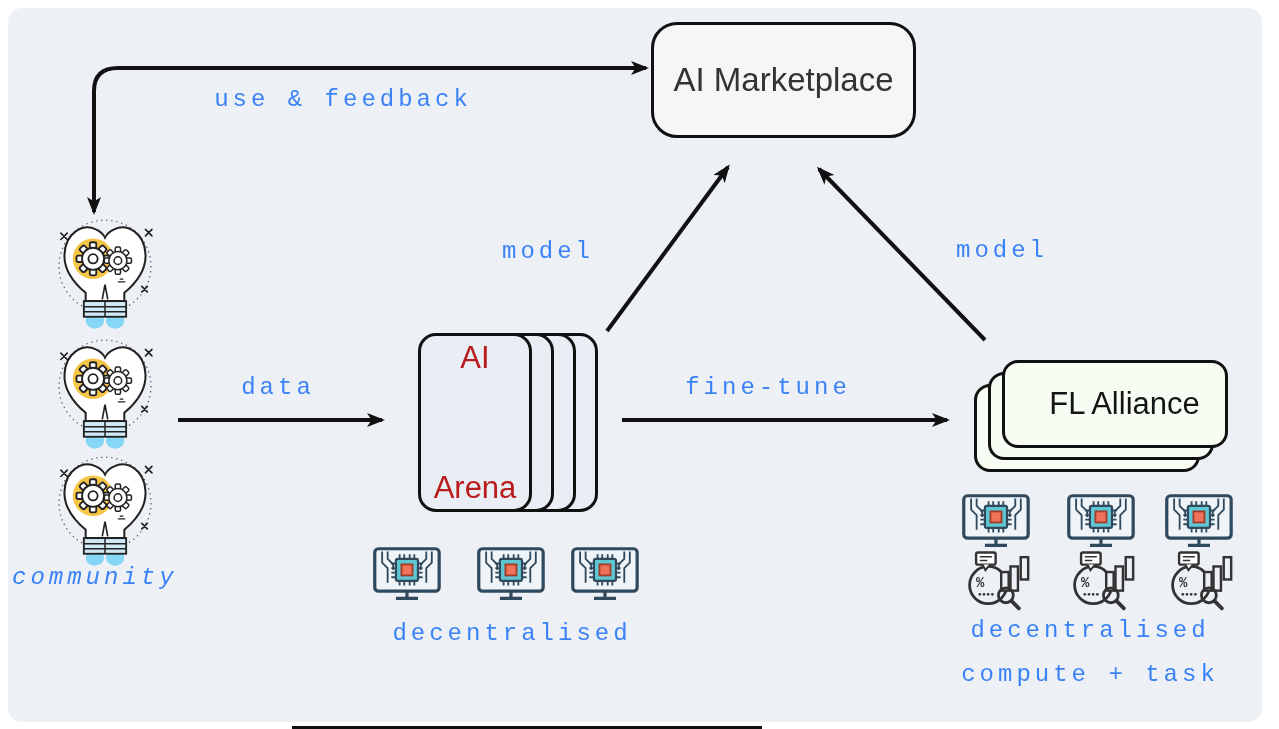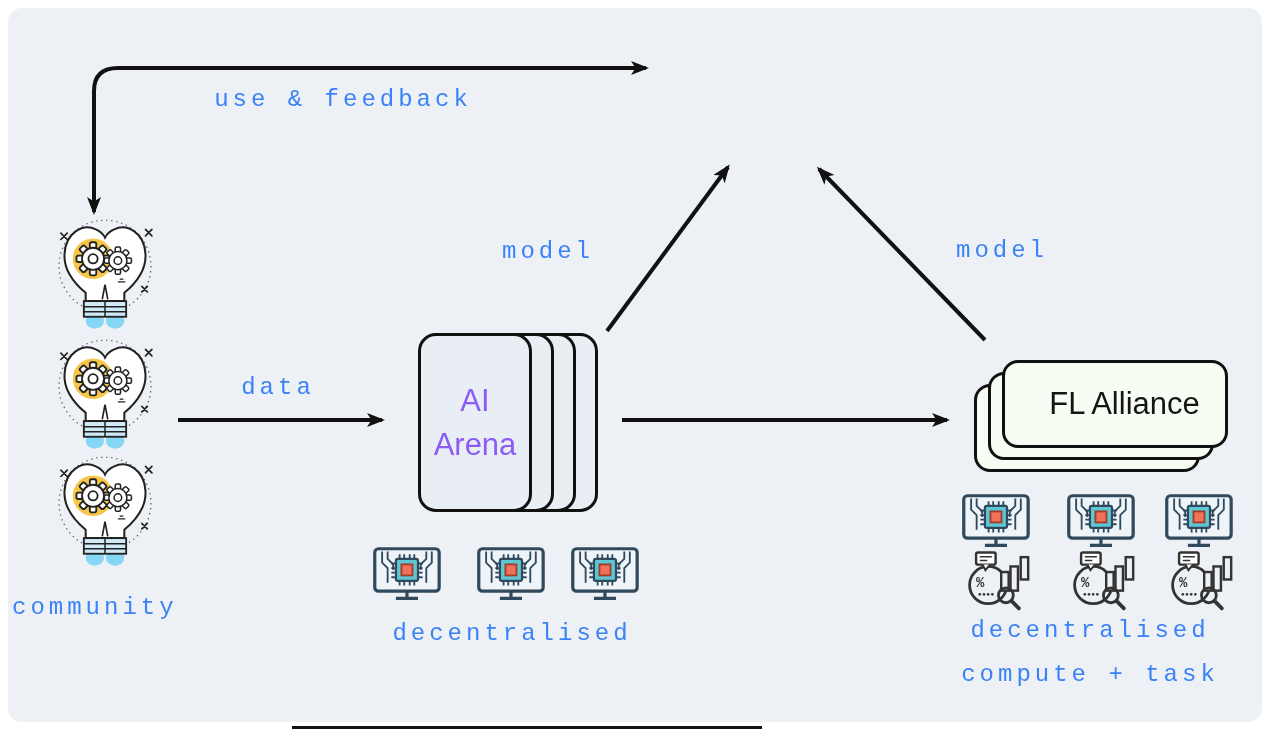--- a/index.html
+++ b/index.html
@@ -8,22 +8,22 @@
   .panel{position:absolute;left:8px;top:8px;width:1254px;height:714px;
          background:#edf1f6;border-radius:14px;}
   .layer{position:absolute;left:0;top:0;width:1279px;height:729px;}
   .node{position:absolute;border:3.5px solid #111;display:flex;
         align-items:center;justify-content:center;text-align:center;
         color:#333;box-sizing:border-box;}
   .marketplace{left:651px;top:22px;width:265px;height:116px;border-radius:26px;
         background:#f5f6f8;font-size:33px;}
   .card{position:absolute;border:3px solid #111;border-radius:18px;box-sizing:border-box;}
   .arena-card{width:114px;height:179px;top:333px;background:#e9eef4;}
-  .arena-front{display:flex;flex-direction:column;align-items:center;justify-content:center;
-        font-size:31px;color:#8b5cf6;line-height:1.4;}
+  .arena-front{display:flex;flex-direction:column;align-items:center;justify-content:space-between;
+        font-size:31px;color:#b91c1c;line-height:1.4;}
   .fl-card{width:226px;height:88px;background:#f8fdf3;border-radius:16px;padding-left:19px;}
   .fl-front{display:flex;align-items:center;justify-content:center;
         font-size:31px;color:#151515;}
   .mono{position:absolute;font-family:"Liberation Mono",monospace;
         color:#3b82f6;font-size:24px;letter-spacing:4px;white-space:nowrap;}
   .center{transform:translateX(-50%);text-align:center;}
   .crop-line{position:absolute;left:292px;top:726px;width:470px;height:3px;background:#111;}
 </style>
 </head>
 <body>
@@ -154,39 +154,43 @@
         <use href="#dataicon" transform="translate(964,546) scale(0.93)"></use>
       </g>
     <g>
         <use href="#dataicon" transform="translate(1069,546) scale(0.93)"></use>
       </g>
     <g>
         <use href="#dataicon" transform="translate(1167,546) scale(0.93)"></use>
       </g>
   </svg>
 
+  <div class="node marketplace">
+    <span>AI Marketplace</span>
+  </div>
 
   <div class="card arena-card" style="left:484px;"></div>
   <div class="card arena-card" style="left:462px;"></div>
   <div class="card arena-card" style="left:440px;"></div>
   <div class="card arena-card arena-front" style="left:418px;">
     <span>AI</span>
     <span>Arena</span>
   </div>
 
   <div class="card fl-card" style="left:974px;top:384px;"></div>
   <div class="card fl-card" style="left:988px;top:372px;"></div>
   <div class="card fl-card fl-front" style="left:1002px;top:360px;">
     <span>FL Alliance</span>
   </div>
 
   <div class="mono center" style="left:343px;top:86px;">use &amp; feedback</div>
   <div class="mono center" style="left:278px;top:374px;">data</div>
   <div class="mono center" style="left:548px;top:238px;">model</div>
+  <div class="mono center" style="left:768px;top:374px;">fine-tune</div>
   <div class="mono center" style="left:1002px;top:237px;">model</div>
 
-  <div class="mono" style="left:12px;top:594px;">community</div>
+  <div class="mono" style="left:12px;top:564px;font-style:italic;">community</div>
   <div class="mono center" style="left:512px;top:620px;">decentralised</div>
   <div class="mono center" style="left:1090px;top:617px;">decentralised</div>
   <div class="mono center" style="left:1090px;top:661px;">compute + task</div>
 
   <div class="crop-line"></div>
 </div>
 
 </body></html>

